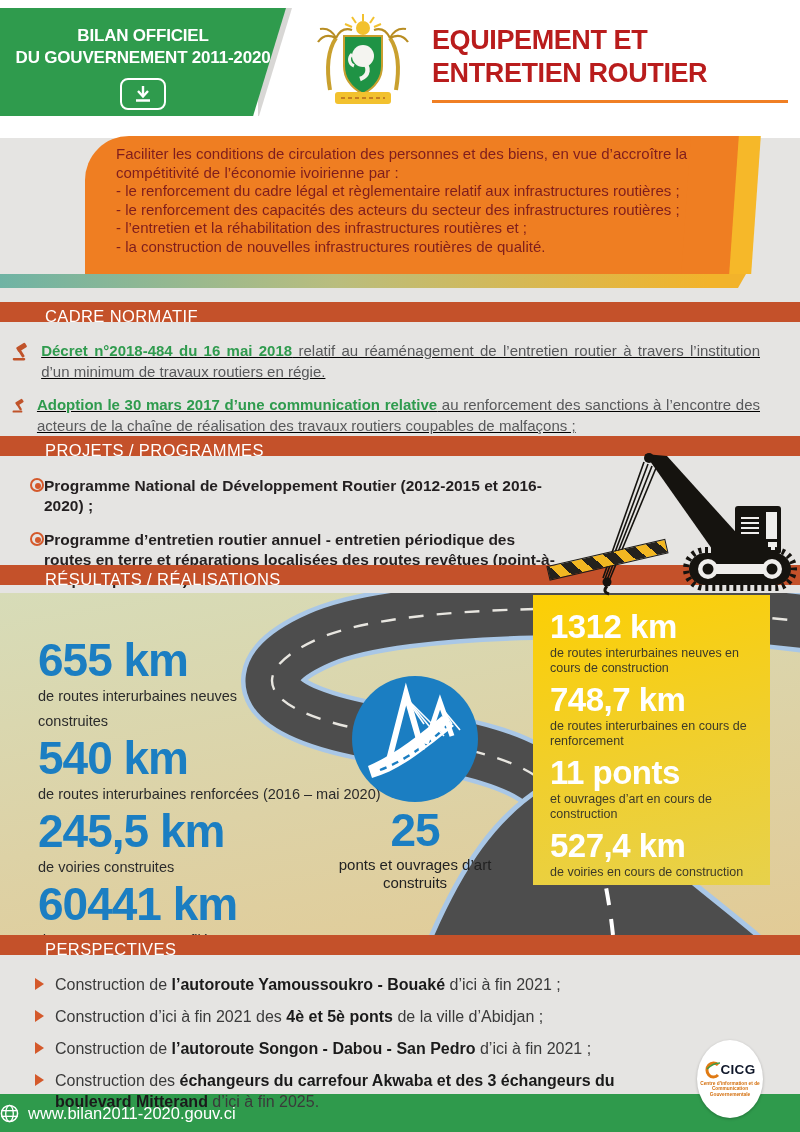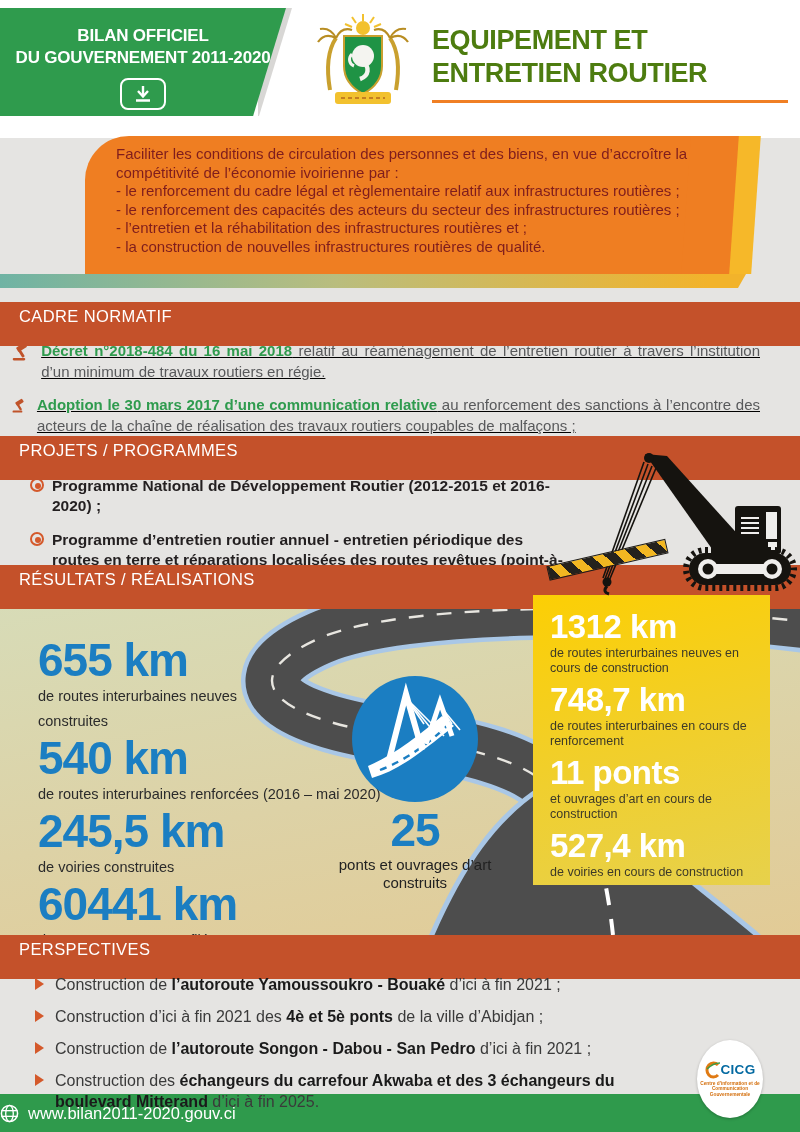--- a/index.html
+++ b/index.html
@@ -19,51 +19,51 @@
     background:#2f9b4d; clip-path:polygon(0 0,100% 0,88.5% 100%,0 100%);
     color:#fff; text-align:center; padding-top:18px;
   }
   .green-banner .b1 { font-size:17px; font-weight:bold; letter-spacing:-0.2px; }
   .green-banner .b2 { font-size:17px; font-weight:bold; letter-spacing:-0.2px; margin-top:2px; }
   .dl-btn {
     display:inline-flex; align-items:center; justify-content:center;
     margin-top:10px; width:46px; height:32px; border:2.5px solid #fff; border-radius:8px;
   }
   .arms { position:absolute; left:316px; top:12px; }
-  .title-block { position:absolute; left:432px; top:24px; color:#4d7c0f; }
+  .title-block { position:absolute; left:432px; top:24px; color:#b91c1c; }
   .title-block div { font-size:27px; font-weight:bold; letter-spacing:-0.4px; line-height:33px; }
   .title-rule { position:absolute; left:432px; top:100px; width:356px; height:3px; background:#f07f24; }
 
   
   .yellow-sliver { position:absolute; left:700px; top:136px; width:56px; height:138px; background:#f6b829; transform:skewX(-4deg); }
   .mission-box  { position:absolute; left:85px;  top:136px; width:638px; height:138px; background:#ef7e22; border-top-left-radius:44px; }
   .mission-skew { position:absolute; left:686px; top:136px; width:48px;  height:138px; background:#ef7e22; transform:skewX(-4deg); }
   .mission-text { position:absolute; left:116px; top:145px; width:600px; color:#7f1d1d; font-size:15px; line-height:18.6px; }
   .grad-bar {
     position:absolute; left:0; top:274px; width:746px; height:14px;
     background:linear-gradient(90deg,#6fb3a4,#b9bd7e 45%,#f2b32b 95%);
     clip-path:polygon(0 0,100% 0,calc(100% - 8px) 100%,0 100%);
   }
 
   
   .section-bar {
-    position:absolute; left:0; width:800px; height:44px; background:#c4512a;
-    color:#fff; font-size:16.5px; letter-spacing:0.4px; line-height:28px; padding-left:19px; z-index:2;
+    position:absolute; left:0; width:800px; height:20px; background:#c4512a;
+    color:#fff; font-size:16.5px; letter-spacing:0.4px; line-height:28px; padding-left:45px; z-index:2;
   }
   #bar-cadre { top:302px; } #bar-projets { top:436px; } #bar-resultats { top:565px; } #bar-perspectives { top:935px; }
 
   
   .cadre-list { position:absolute; left:12px; top:340px; width:748px;text-decoration:underline; }
   .cadre-item { display:flex; gap:10px; margin-bottom:12px; }
   .cadre-item .txt { font-size:15px; line-height:21px; color:#58595b; text-align:justify; }
   .cadre-item .lead { color:#2f9b4e; font-weight:bold; }
 
   
   .projets-list { position:absolute; left:30px; top:476px; width:560px; }
-  .projet-item { display:flex; gap:8px; margin-bottom:14px; }
+  .projet-item { display:flex; gap:0; margin-bottom:14px; }
   .radio-dot { flex:0 0 14px; width:14px; height:14px; border:2px solid #d4592b; border-radius:50%; position:relative; margin-top:2px; }
   .radio-dot::after { content:""; position:absolute; left:3px; top:3px; width:6px; height:6px; background:#d4592b; border-radius:50%; }
   .projet-item .txt { font-size:15.5px; line-height:20px; font-weight:bold; color:#231f20; max-width:520px; }
 
   
   .crane { position:absolute; left:545px; top:448px; z-index:5; }
   .beam {
     position:absolute; left:548px; top:566px; width:122px; height:15px; z-index:6;
     background:repeating-linear-gradient(55deg,#24221d 0 9px,#f2b722 9px 18px);
     border:1px solid #1d1b17; transform:rotate(-13deg); transform-origin:left center;
@@ -107,21 +107,21 @@
   
   .footer { position:absolute; left:0; top:1094px; width:800px; height:38px; background:#2f9a4c;
             display:flex; align-items:center; gap:9px; }
   .footer .url { color:#fff; font-size:16.5px; }
   .cicg {
     position:absolute; left:697px; top:1040px; width:66px; height:78px; background:#fff;
     border-radius:50%; z-index:10; box-shadow:0 1px 3px rgba(0,0,0,.25);
     display:flex; flex-direction:column; align-items:center; justify-content:center;
   }
   .cicg-row { display:flex; align-items:center; }
-  .cicg-name { font-size:13.5px; font-weight:bold; color:#0369a1; letter-spacing:0.3px; }
+  .cicg-name { font-size:13.5px; font-weight:bold; color:#0f172a; letter-spacing:0.3px; }
   .cicg-sub { font-size:4.8px; line-height:5.6px; color:#d4700f; text-align:center; margin-top:2px; font-weight:bold; }
 </style>
 </head>
 <body>
 
 <div id="page">
 
   <div class="header-band">
     <div class="banner-shadow"></div>
     <div class="green-banner">

